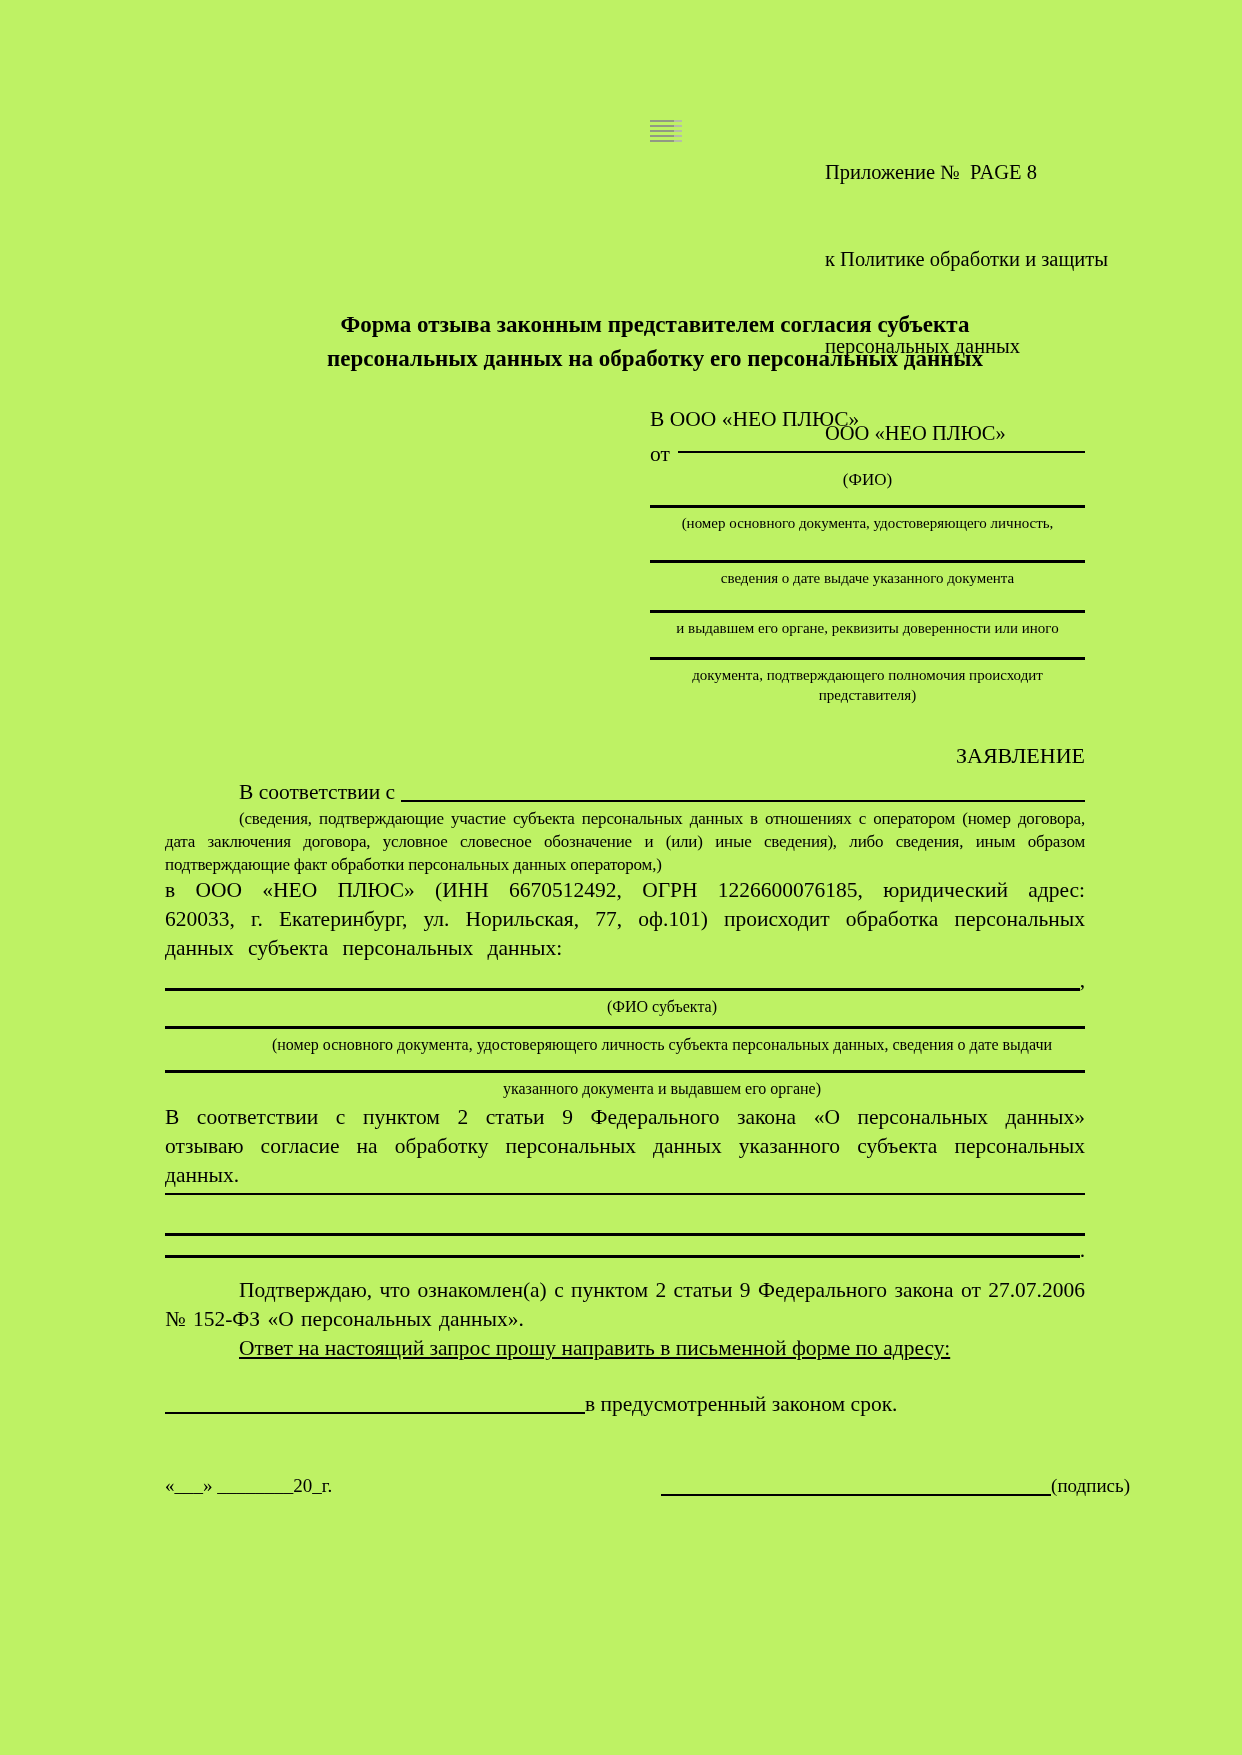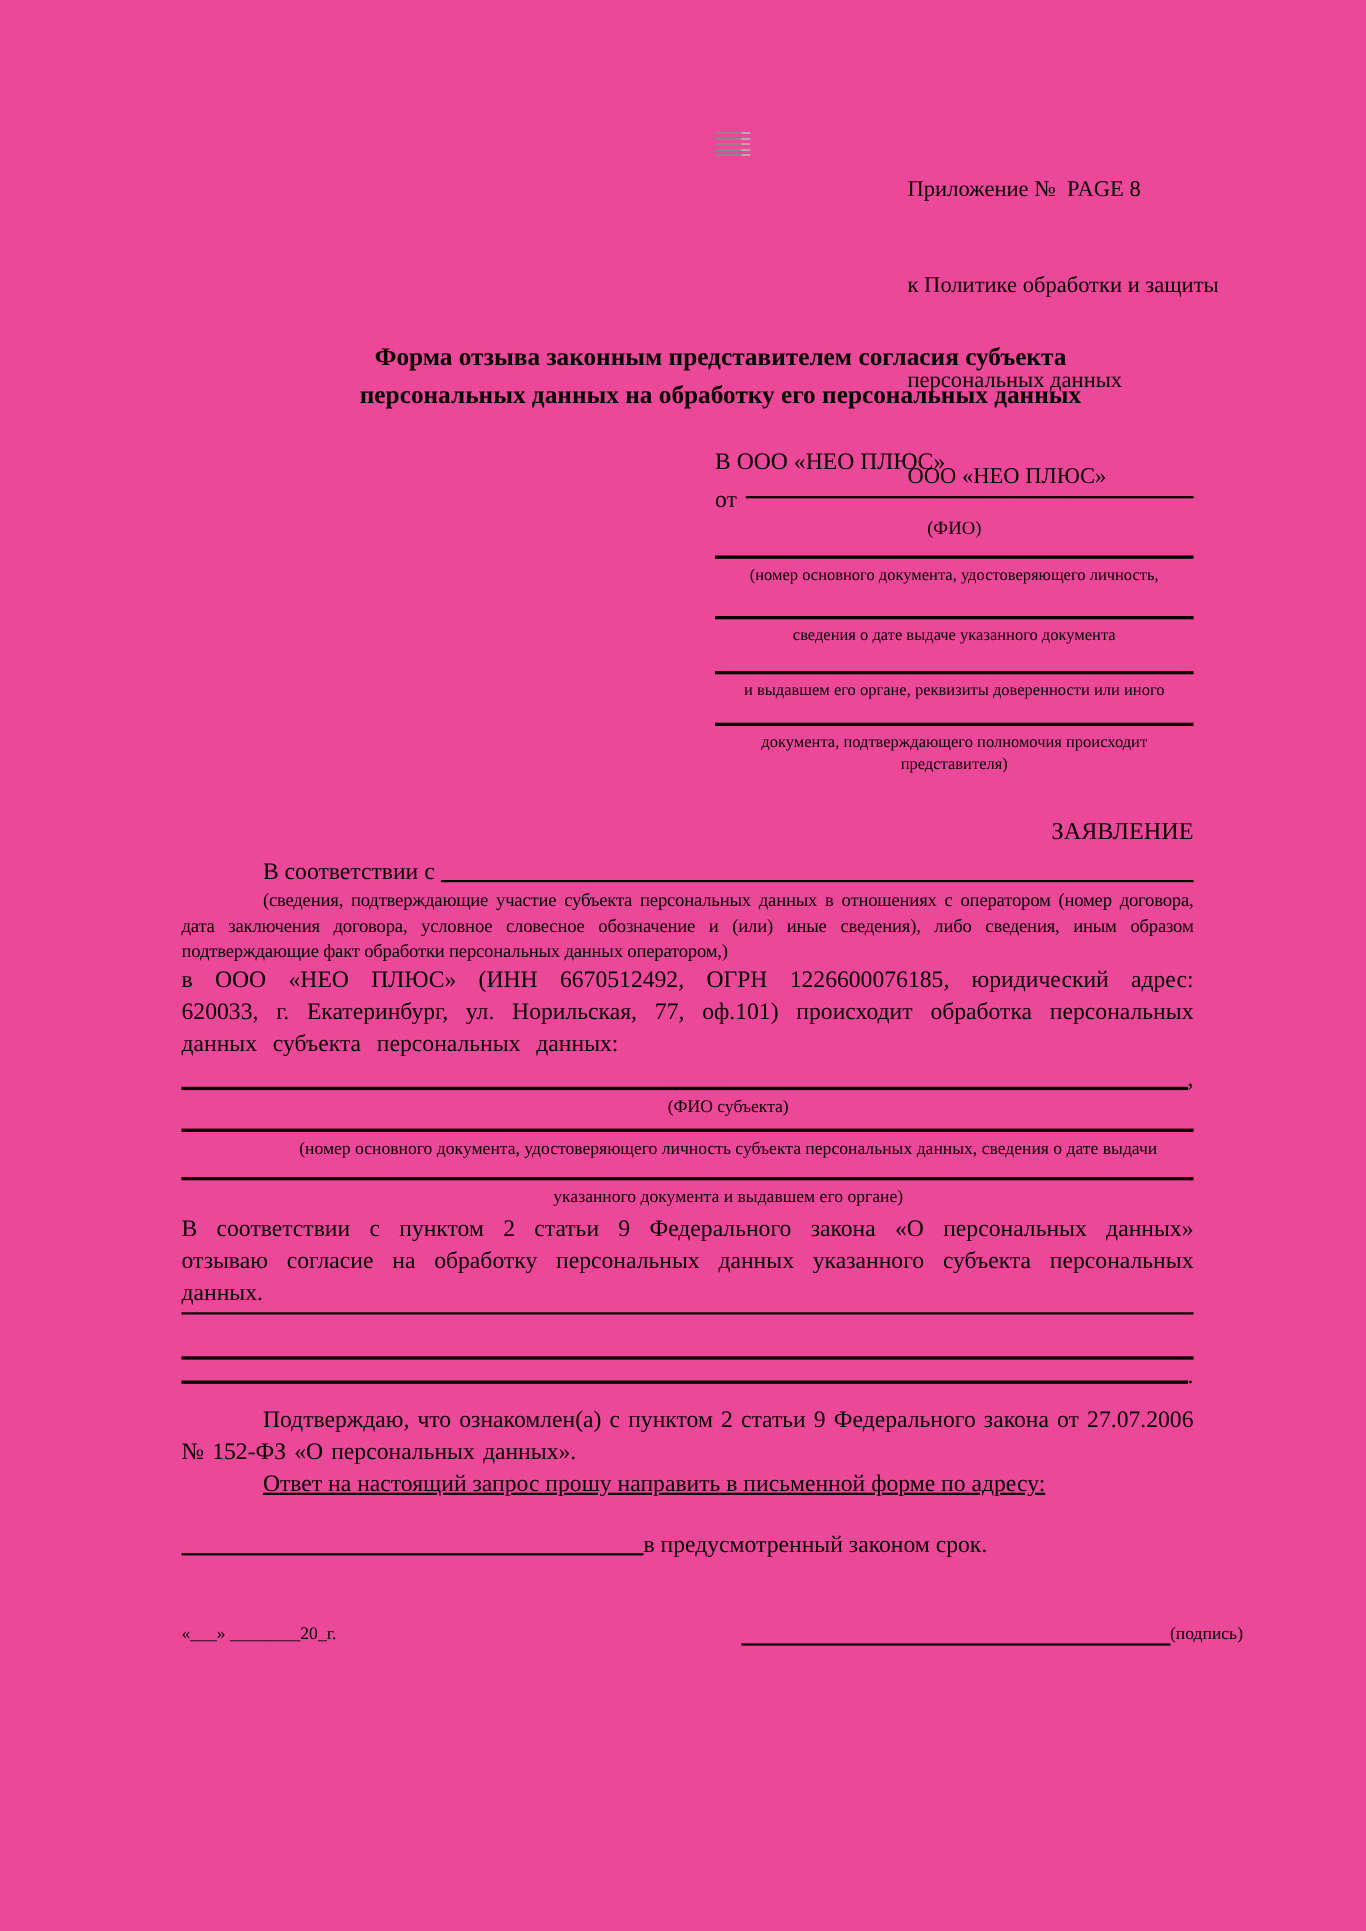--- a/index.html
+++ b/index.html
@@ -1,19 +1,19 @@
 <!DOCTYPE html>
 <html><head>
 <meta charset="utf-8">
 <style>
   html,body{margin:0;padding:0;background:#ffffff;}
   .page{
     position:relative;
     width:1242px;height:1755px;
-    background:#ec4899;
+    background:#bef264;
     font-family:"Liberation Serif","DejaVu Serif",serif;
     color:#000;
     overflow:hidden;
   }
   
   .obj-icon{
     position:absolute;left:650px;top:120px;width:30px;height:23px;
     background:repeating-linear-gradient(to bottom,#8a8a8a 0 2px,transparent 2px 5px);
     opacity:.85;
   }
@@ -68,21 +68,21 @@
   .reason-row .lbl{flex:0 0 auto;padding-left:74px;padding-right:6px;}
   .blank-rule{border-bottom:3px solid #000;height:0;margin-top:33px;}
   .blank-rule-dot{display:flex;align-items:flex-end;font-size:21.5px;line-height:24px;margin-top:2px;}
   .blank-rule-dot .fill{border-bottom:3px solid #000;margin-bottom:4px;}
   .blank-rule-dot .dot{flex:0 0 auto;}
   .reply-par{font-size:21.5px;line-height:29px;text-indent:74px;margin:0;text-decoration:underline;}
   .reply2-row{display:flex;align-items:flex-end;font-size:21.5px;line-height:30px;margin-top:26px;}
   .reply2-row .fill-fixed{flex:0 0 420px;border-bottom:2px solid #000;margin-bottom:5px;height:1px;}
   .footer-row{
     display:flex;justify-content:space-between;align-items:flex-end;
-    width:calc(100% + 45px);margin-top:52px;font-size:16px;line-height:30px;
+    width:calc(100% + 45px);margin-top:52px;font-size:19px;line-height:30px;
   }
   .sig{display:flex;align-items:flex-end;}
   .sig-line{width:390px;border-bottom:2px solid #000;margin-bottom:5px;height:1px;}
 </style>
 </head>
 <body>
 
 <div class="page">
 
   <div class="obj-icon"></div>

